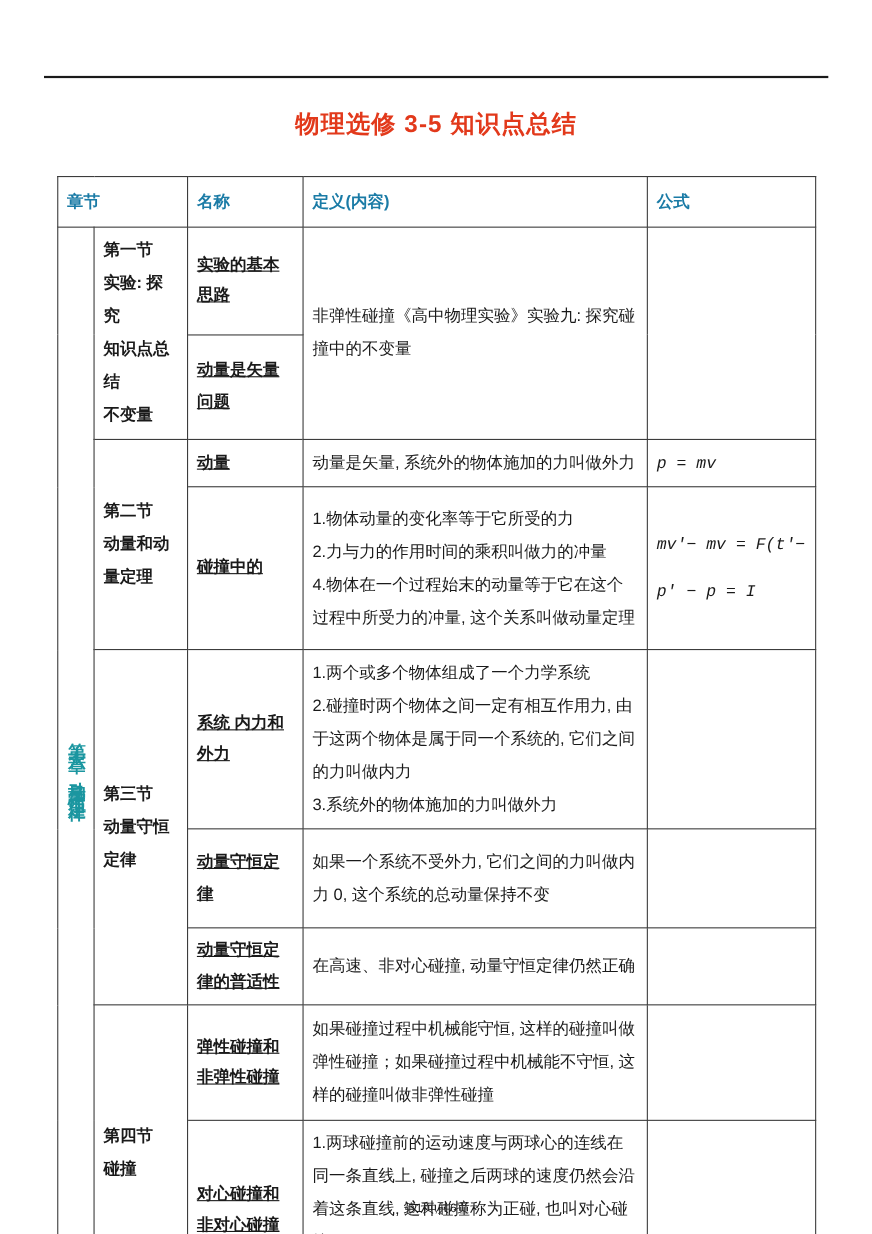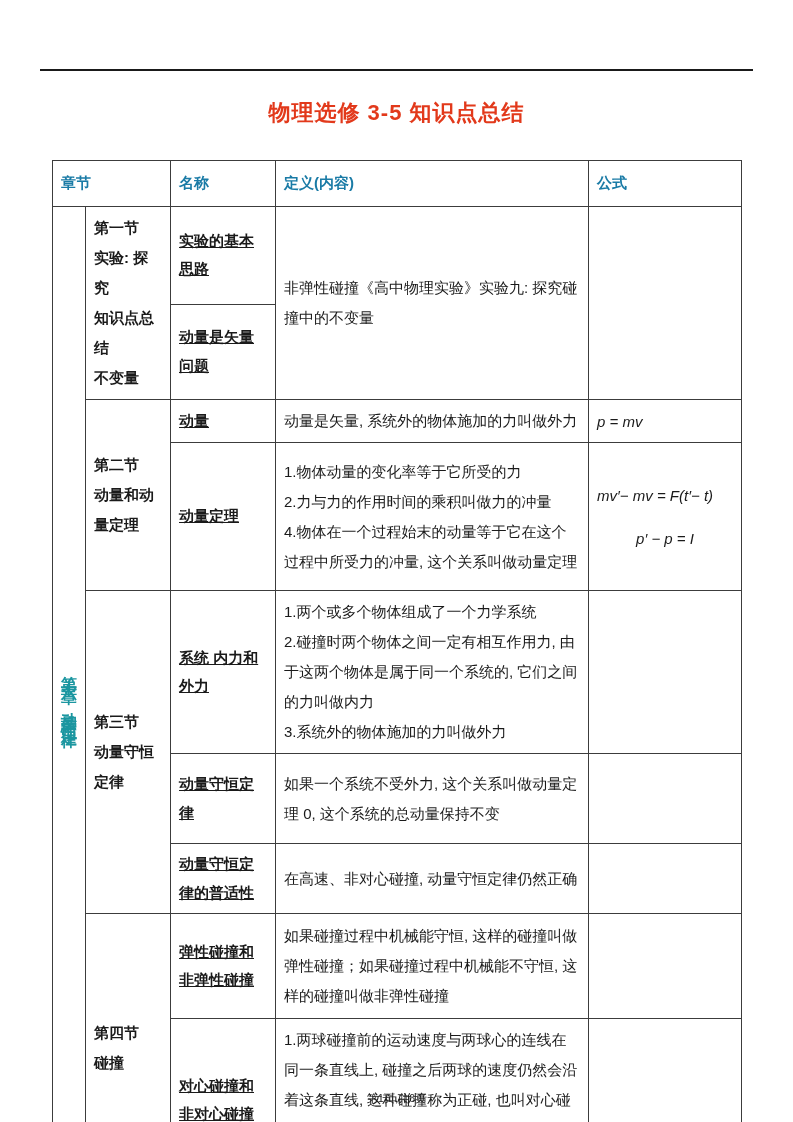--- a/index.html
+++ b/index.html
@@ -85,27 +85,27 @@
     line-height: 1.9;
     padding: 8px;
     text-decoration: underline;
   }
   .def-cell {
     line-height: 2;
     white-space: pre-line;
     padding: 8px 8px;
   }
   .formula-cell {
-    font-family: Liberation Sans, sans-serif;
+    font-family: Liberation Mono, monospace;
     font-style: italic;
     font-size: 14.5px;
     padding: 8px;
   }
   .formula-line { white-space: nowrap; }
-  .formula-gap { margin-top: 26px; text-align: center; }
+  .formula-gap { margin-top: 26px; }
   .footer {
     position: absolute;
     top: 1091px;
     left: 0;
     width: 100%;
     text-align: center;
     font-size: 11px;
     color: #222222;
   }
   tr.h-r1a { height: 72px; }
@@ -166,21 +166,21 @@
         <td class="section-cell" rowspan="2">第二节
 动量和动
 量定理</td>
         <td class="name-cell">动量</td>
         <td class="def-cell">动量是矢量, 系统外的物体施加的力叫做外力</td>
         <td class="formula-cell">
           <div class="formula-line">p = mv</div>
         </td>
       </tr>
       <tr class="h-r2b">
-        <td class="name-cell">动量定理</td>
+        <td class="name-cell">碰撞中的</td>
         <td class="def-cell">1.物体动量的变化率等于它所受的力
 2.力与力的作用时间的乘积叫做力的冲量
 4.物体在一个过程始末的动量等于它在这个过程中所受力的冲量, 这个关系叫做动量定理</td>
         <td class="formula-cell">
           <div class="formula-line">mv′− mv = F(t′− t)</div>
           <div class="formula-line formula-gap">p′ − p = I</div>
         </td>
       </tr>
 
       <tr class="h-r3a">
@@ -190,21 +190,21 @@
         <td class="name-cell">系统 内力和
 外力</td>
         <td class="def-cell">1.两个或多个物体组成了一个力学系统
 2.碰撞时两个物体之间一定有相互作用力, 由于这两个物体是属于同一个系统的, 它们之间的力叫做内力
 3.系统外的物体施加的力叫做外力</td>
         <td class="formula-cell"></td>
       </tr>
       <tr class="h-r3b">
         <td class="name-cell">动量守恒定
 律</td>
-        <td class="def-cell">如果一个系统不受外力, 这个关系叫做动量定理 0, 这个系统的总动量保持不变</td>
+        <td class="def-cell">如果一个系统不受外力, 它们之间的力叫做内力 0, 这个系统的总动量保持不变</td>
         <td class="formula-cell"></td>
       </tr>
       <tr class="h-r3c">
         <td class="name-cell">动量守恒定
 律的普适性</td>
         <td class="def-cell">在高速、非对心碰撞, 动量守恒定律仍然正确</td>
         <td class="formula-cell"></td>
       </tr>
 
       <tr class="h-r4a">

